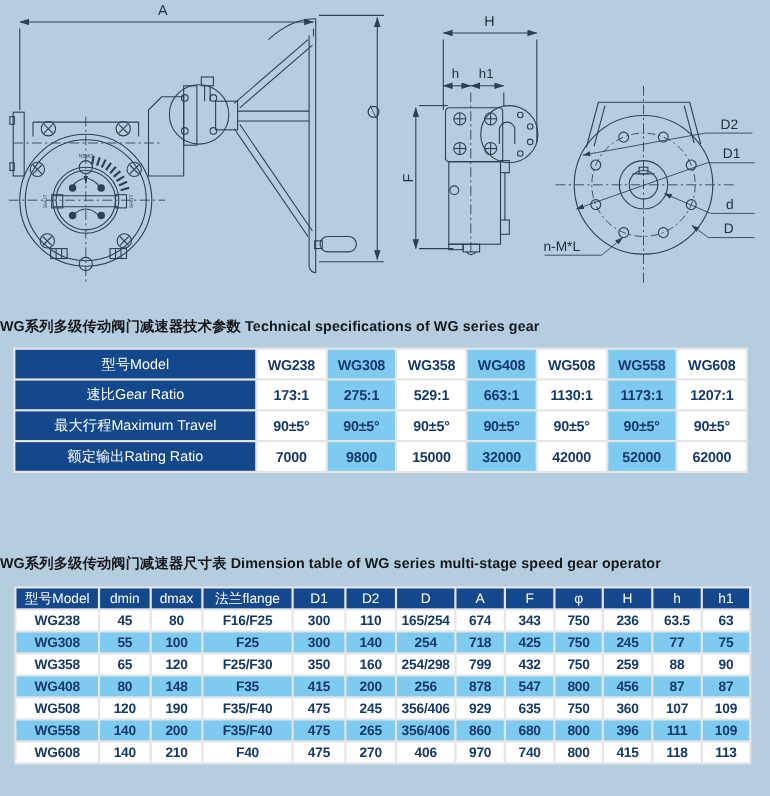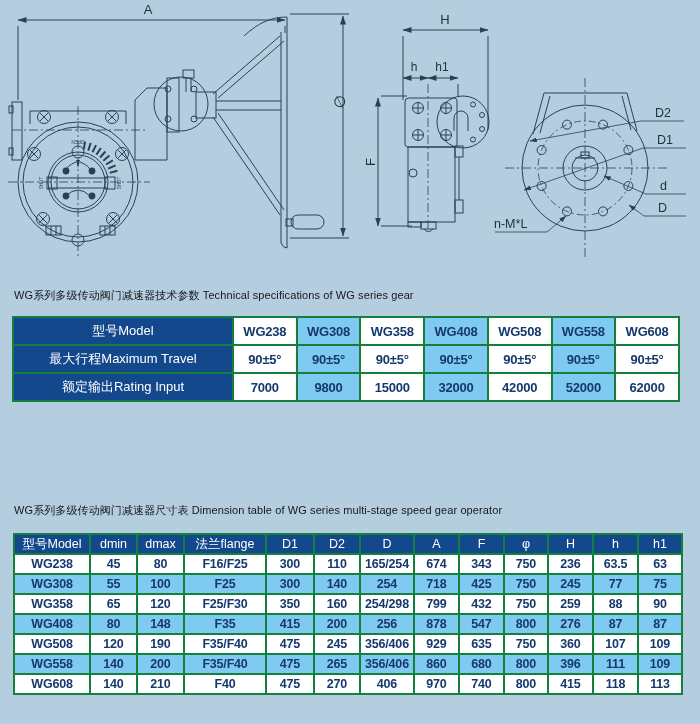--- a/index.html
+++ b/index.html
@@ -8,33 +8,33 @@
     background:#b4cedf;
     font-family:"Liberation Sans", sans-serif;
     position:relative;
     overflow:hidden;
   }
   .page{position:absolute;inset:0;width:700px;height:724px;background:#b4cedf;}
 
   svg text{font-family:"Liberation Sans", sans-serif;}
 
   .section-title{
-    position:absolute;left:14px;
-    font-size:11px;font-weight:400;color:#17171c;
+    position:absolute;left:0;
+    font-size:13px;font-weight:700;color:#17171c;
     letter-spacing:0.1px;white-space:nowrap;
   }
   #title1{top:288px;}
   #title2{top:503px;}
 
   table{
     position:absolute;
     border-collapse:separate;
     border-spacing:2px;
     table-layout:fixed;
-    background:#15803d;
+    background:#e5e5e5;
   }
   #spec-table{left:12px;top:316px;width:668px;}
   #dim-table{left:13px;top:533px;width:670px;}
 
   #spec-table th, #spec-table td,
   #dim-table th, #dim-table td{
     text-align:center;vertical-align:middle;
     overflow:hidden;white-space:nowrap;
   }
   
@@ -357,31 +357,41 @@
           <th class="rowhead">型号Model</th>
           <td>WG238</td>
           <td class="tint">WG308</td>
           <td>WG358</td>
           <td class="tint">WG408</td>
           <td>WG508</td>
           <td class="tint">WG558</td>
           <td>WG608</td>
         </tr>
         <tr>
+          <th class="rowhead">速比Gear Ratio</th>
+          <td>173:1</td>
+          <td class="tint">275:1</td>
+          <td>529:1</td>
+          <td class="tint">663:1</td>
+          <td>1130:1</td>
+          <td class="tint">1173:1</td>
+          <td>1207:1</td>
+        </tr>
+        <tr>
           <th class="rowhead">最大行程Maximum Travel</th>
           <td>90±5°</td>
           <td class="tint">90±5°</td>
           <td>90±5°</td>
           <td class="tint">90±5°</td>
           <td>90±5°</td>
           <td class="tint">90±5°</td>
           <td>90±5°</td>
         </tr>
         <tr>
-          <th class="rowhead">额定输出Rating Input</th>
+          <th class="rowhead">额定输出Rating Ratio</th>
           <td>7000</td>
           <td class="tint">9800</td>
           <td>15000</td>
           <td class="tint">32000</td>
           <td>42000</td>
           <td class="tint">52000</td>
           <td>62000</td>
         </tr>
       </tbody>
   </table>
@@ -471,21 +481,21 @@
           <td>WG408</td>
           <td>80</td>
           <td>148</td>
           <td>F35</td>
           <td>415</td>
           <td>200</td>
           <td>256</td>
           <td>878</td>
           <td>547</td>
           <td>800</td>
-          <td>276</td>
+          <td>456</td>
           <td>87</td>
           <td>87</td>
         </tr>
         <tr>
           <td>WG508</td>
           <td>120</td>
           <td>190</td>
           <td>F35/F40</td>
           <td>475</td>
           <td>245</td>

